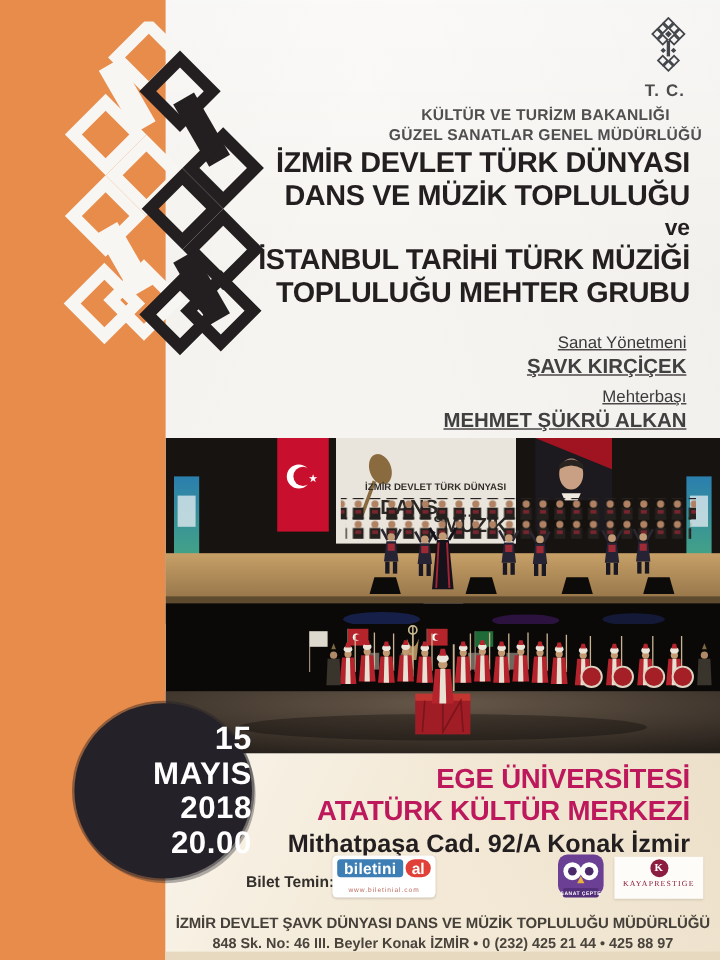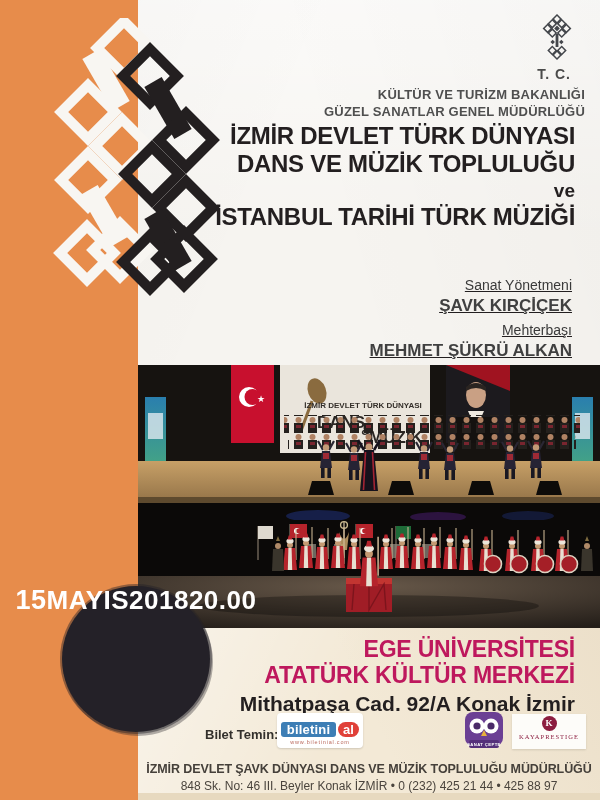--- a/index.html
+++ b/index.html
@@ -15,71 +15,71 @@
       linear-gradient(112deg, rgba(0,0,0,0.025) 0%, rgba(0,0,0,0) 38%),
       linear-gradient(255deg, rgba(0,0,0,0.02) 0%, rgba(0,0,0,0) 42%),
       linear-gradient(180deg, rgba(255,255,255,0.6) 0%, rgba(0,0,0,0) 30%);
   }
   .orange-band{position:absolute;left:0;top:0;width:138px;height:800px;background:#e78c4b;z-index:1;}
   .ornament{position:absolute;left:0;top:18px;z-index:2;}
   
   .header{position:absolute;top:14px;right:15px;z-index:3;text-align:right;}
   .ministry-logo{display:inline-block;margin-right:12px;}
   .tc{font-size:14px;font-weight:bold;color:#4a4a4a;letter-spacing:1px;margin:2px 14px 4px 0;}
-  .ministry-line{font-size:13px;font-weight:bold;color:#4f4f4f;line-height:17px;letter-spacing:0.2px;}
+  .ministry-line{font-size:13px;font-weight:bold;color:#4f4f4f;line-height:17px;letter-spacing:0.2px;text-align:center;}
   
   .title{position:absolute;top:122px;right:25px;z-index:3;text-align:right;font-weight:bold;color:#231f20;}
   .title .big{font-size:24px;line-height:28px;letter-spacing:-0.3px;}
   .title .ve{font-size:19px;line-height:25px;}
   
   .credits{position:absolute;top:276px;right:28px;z-index:3;text-align:right;text-decoration:underline;}
   .credits .role{font-size:14px;color:#3a3a3a;line-height:19px;}
   .credits .name{font-size:17px;font-weight:bold;color:#404040;line-height:21px;margin-bottom:5px;}
   
   .photo1{position:absolute;left:138px;top:365px;width:462px;height:155px;z-index:2;}
   .photo2{position:absolute;left:138px;top:520px;width:462px;height:108px;z-index:2;}
   
   .cream{position:absolute;left:138px;top:628px;width:462px;height:172px;background:#f3e9d6;z-index:2;}
   .cream::before{content:"";position:absolute;inset:0;
       background:linear-gradient(115deg, rgba(255,255,255,0.5) 0%, rgba(0,0,0,0) 45%),
                  linear-gradient(245deg, rgba(188,158,116,0.12) 0%, rgba(0,0,0,0) 50%);}
   .cream-strip{position:absolute;left:138px;top:793px;width:462px;height:7px;background:#e7d9bf;z-index:3;}
   
   .date-badge{
     position:absolute;left:62px;top:586px;width:148px;height:146px;border-radius:50%;
-    background:#242128;z-index:6;display:flex;flex-direction:row;align-items:flex-start;justify-content:center;
+    background:#242128;z-index:6;display:flex;flex-direction:column;align-items:flex-end;justify-content:center;
     color:#ffffff;text-align:center;box-shadow:0 0 0 2px rgba(36,33,40,0.45), 2px 3px 0 1px rgba(36,33,40,0.35);
   }
   .date-badge div{font-weight:bold;line-height:29px;letter-spacing:0.5px;}
   .date-day{font-size:27px;}
   .date-month,.date-year,.date-time{font-size:26px;}
   
   .venue{position:absolute;top:636px;right:25px;z-index:4;text-align:right;}
   .venue .vbig{font-size:23px;font-weight:bold;line-height:26px;color:#be185d;letter-spacing:-0.2px;}
   .venue .vaddr{font-size:21px;font-weight:bold;margin-top:4px;color:#231f20;}
   
   .tickets-label{position:absolute;left:205px;top:727px;z-index:4;font-size:13px;font-weight:bold;color:#33302c;}
   .biletinial{position:absolute;left:277px;top:713px;width:86px;height:35px;background:#ffffff;border-radius:4px;
      z-index:4;box-shadow:0 1px 2px rgba(0,0,0,0.15);padding:3px 4px 0 4px;box-sizing:border-box;}
-  .biletinial .row{display:flex;gap:2px;align-items:flex-end;height:21px;}
+  .biletinial .row{display:flex;gap:2px;align-items:flex-start;height:21px;}
   .bil-blue{background:#3d7eb5;color:#fff;font-weight:bold;font-size:13px;border-radius:3px;flex:1;
      display:flex;align-items:center;justify-content:center;letter-spacing:0.2px;}
   .bil-red{background:#e04038;color:#fff;font-weight:bold;font-size:13px;border-radius:8px;width:21px;
      display:flex;align-items:center;justify-content:center;}
   .bil-url{font-size:5.5px;color:#bb6a5e;text-align:center;letter-spacing:0.8px;margin-top:2px;}
   .owl-logo{position:absolute;left:464px;top:711px;z-index:4;}
   .kaya-logo{position:absolute;left:512px;top:714px;width:74px;height:35px;background:#fdfcf9;z-index:4;
      box-shadow:0 1px 2px rgba(0,0,0,0.12);text-align:center;padding-top:2px;box-sizing:border-box;}
   .kaya-circle{width:15px;height:15px;border-radius:50%;background:#8c1d40;color:#fff;font-size:9px;font-weight:bold;
      line-height:15px;margin:0 auto;font-family:"Liberation Serif",serif;}
   .kaya-name{font-size:6.5px;color:#8c1d40;letter-spacing:1px;margin-top:2px;font-family:"Liberation Serif",serif;}
   
   .footer{position:absolute;left:138px;top:762px;width:462px;z-index:4;text-align:center;color:#45403a;}
   .footer .f1{font-size:12.5px;font-weight:bold;letter-spacing:-0.1px;}
-  .footer .f2{font-size:12px;font-weight:normal;margin-top:3px;color:#4a443d;}
+  .footer .f2{font-size:12px;font-weight:bold;margin-top:3px;color:#4a443d;}
 </style>
 </head>
 <body>
 
 <div class="poster">
 
   <div class="orange-band"></div>
 
   <svg class="ornament" width="250" height="285" viewBox="0 0 250 285">
     <g fill="none" stroke="#f8f6f2" stroke-width="10">
@@ -128,20 +128,21 @@
     <div class="tc">T. C.</div>
     <div class="ministry-line">KÜLTÜR VE TURİZM BAKANLIĞI</div>
     <div class="ministry-line">GÜZEL SANATLAR GENEL MÜDÜRLÜĞÜ</div>
   </div>
 
   <div class="title">
     <div class="big">İZMİR DEVLET TÜRK DÜNYASI</div>
     <div class="big">DANS VE MÜZİK TOPLULUĞU</div>
     <div class="ve">ve</div>
     <div class="big">İSTANBUL TARİHİ TÜRK MÜZİĞİ</div>
+    <div class="big">TOPLULUĞU MEHTER GRUBU</div>
   </div>
 
   <div class="credits">
     <div class="role">Sanat Yönetmeni</div>
     <div class="name">ŞAVK KIRÇİÇEK</div>
     <div class="role">Mehterbaşı</div>
     <div class="name">MEHMET ŞÜKRÜ ALKAN</div>
   </div>
 
   <svg class="photo1" width="462" height="155" viewBox="0 0 462 155">

